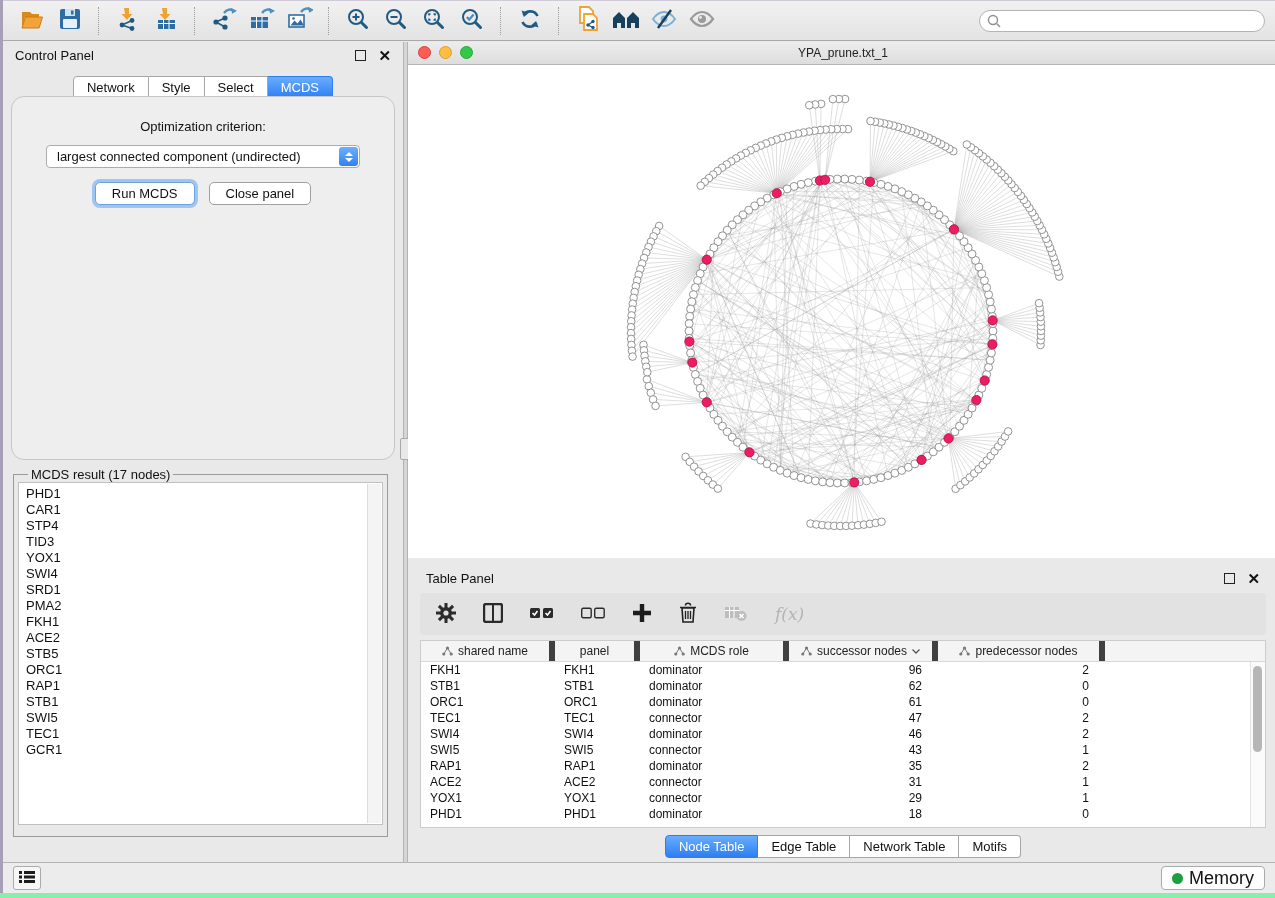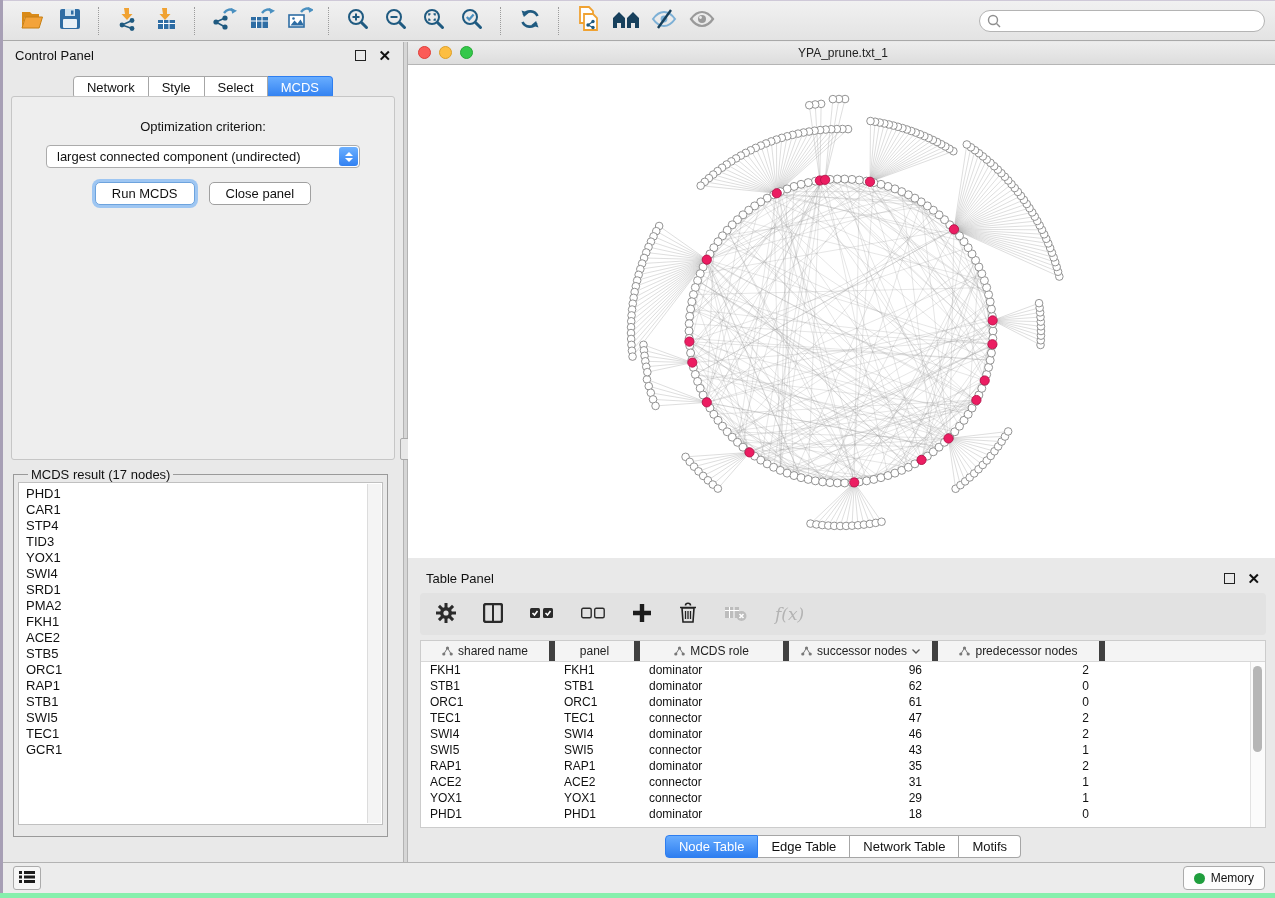--- a/index.html
+++ b/index.html
@@ -20,21 +20,21 @@
   .panel-header{height:26px;display:flex;align-items:center;padding:0 12px;font-size:13px;color:#111;}
   .panel-header .spacer{flex:1;}
   .float-box{width:9px;height:9px;border:1.5px solid #222;display:inline-block;margin-right:12px;}
   .close-x{font-size:15px;font-weight:bold;color:#111;line-height:9px;}
   .seg{display:flex;justify-content:center;}
   .seg .seg-btn{border:1px solid #a6a6a6;border-left-width:0;background:#fff;padding:3px 13px;font-size:13px;color:#111;cursor:default;}
   .seg .seg-btn:first-child{border-left-width:1px;border-radius:4px 0 0 4px;}
   .seg .seg-btn:last-child{border-radius:0 4px 4px 0;}
   .seg .seg-btn.active{background:linear-gradient(#68adff,#2e7ef0);border-color:#2e7ef0;color:#fff;}
   #cp-tabs{margin-top:8px;}
-  #cp-content{position:absolute;left:8px;right:8px;top:54px;height:362px;border:1px solid #c6c6c6;border-radius:3px;background:#eeeeee;}
+  #cp-content{position:absolute;left:8px;right:8px;top:54px;height:362px;border:1px solid #c6c6c6;border-radius:13px;background:#eeeeee;}
   .opt-label{text-align:center;font-size:13px;margin-top:22px;color:#111;}
   .select-box{position:relative;width:314px;height:23px;margin:11px auto 0;background:#fff;border:1px solid #ababab;border-radius:4px;box-sizing:border-box;}
   .select-value{font-size:13px;line-height:21px;padding-left:10px;color:#111;white-space:nowrap;}
   .select-stepper{position:absolute;right:1px;top:1px;width:19px;height:19px;border-radius:3px;background:linear-gradient(#6cb0ff,#3181f2);display:flex;flex-direction:column;align-items:center;justify-content:center;gap:2px;}
   .chev-up{width:0;height:0;border-left:4px solid transparent;border-right:4px solid transparent;border-bottom:4px solid #fff;}
   .chev-dn{width:0;height:0;border-left:4px solid transparent;border-right:4px solid transparent;border-top:4px solid #fff;}
   .btn-row{display:flex;justify-content:center;gap:14px;margin-top:14px;}
   .mac-btn{background:#fff;border:1px solid #a0a0a0;border-radius:5px;font-size:13px;padding:3px 16px;color:#111;cursor:default;}
   .mac-btn.focused{box-shadow:0 0 0 3px #9ec6f2;border-color:#6da3dd;}
   #mcds-fieldset{position:absolute;left:10px;right:15px;top:425px;height:370px;border:1px solid #9a9a9a;margin:0;padding:0 4px 6px;background:#e9e9e9;box-sizing:border-box;}
@@ -71,21 +71,21 @@
   .t-row{display:grid;grid-template-columns:134px 85px 149px 149px 167px 1fr;height:16px;}
   .t-cell{font-size:12px;color:#111;line-height:16px;padding-left:9px;white-space:nowrap;overflow:hidden;}
   .t-cell.num{text-align:right;padding-right:16px;padding-left:0;}
   .t-scroll{position:absolute;top:21px;right:0;bottom:0;width:14px;background:#fbfbfb;border-left:1px solid #e2e2e2;}
   .t-thumb{position:absolute;left:2px;top:4px;width:9px;height:86px;background:#b6b6b6;border-radius:5px;}
   #tp-tabs{margin-top:7px;}
 
   
   #status-bar{position:absolute;left:0;right:0;bottom:0;height:31px;background:#ececec;border-top:1px solid #b3b3b3;display:flex;align-items:center;padding:0 10px;box-sizing:border-box;}
   #list-btn{width:28px;height:24px;background:#f6f6f6;border:1px solid #ababab;border-radius:3px;display:flex;align-items:center;justify-content:center;}
-  #memory-btn{margin-left:auto;background:#fdfdfd;border:1px solid #ababab;border-radius:4px;height:24px;display:flex;align-items:center;gap:6px;padding:0 10px;font-size:12px;color:#111;}
+  #memory-btn{margin-left:auto;background:#fdfdfd;border:1px solid #ababab;border-radius:4px;height:24px;display:flex;align-items:center;gap:6px;padding:0 10px;font-size:18px;color:#111;}
   .mem-dot{width:11px;height:11px;border-radius:50%;background:#1f9e3d;}
 </style>
 </head>
 <body>
 
 <div id="app">
 <div id="window">
 
   <div class="toolbar">
     <button class="tb-btn">

